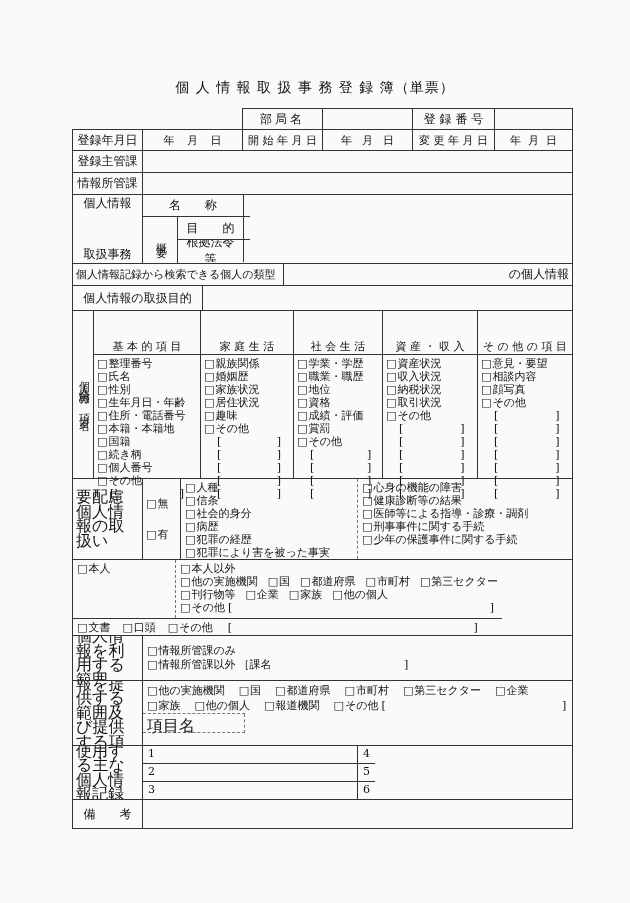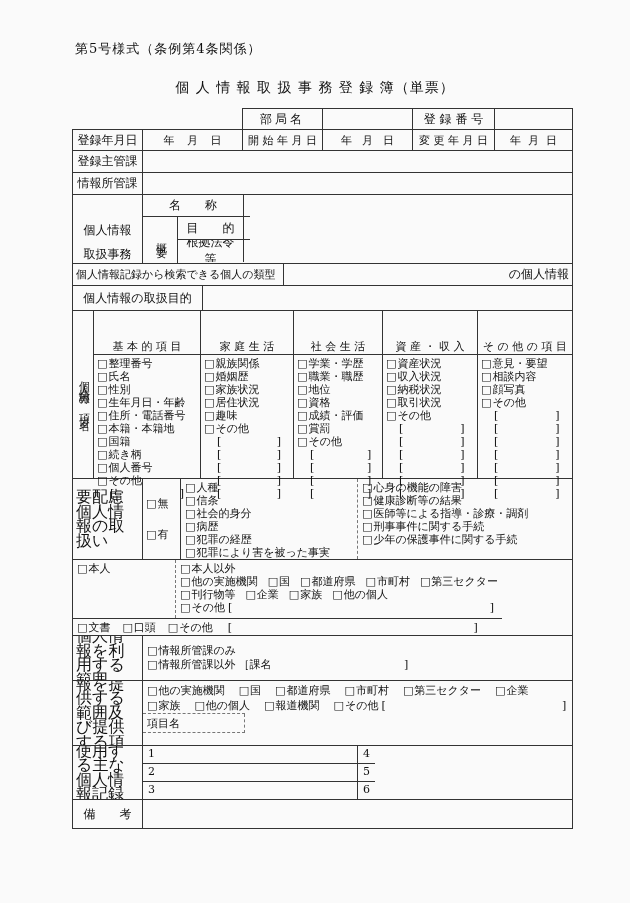--- a/index.html
+++ b/index.html
@@ -40,32 +40,31 @@
 
   .icol { border-right:1px solid #333; display:flex; flex-direction:column; }
   .icol.last { border-right:none; flex:1; }
   .icolhead { height:22px; border-bottom:1px solid #333; display:flex; align-items:center; justify-content:center; font-size:11px; white-space:nowrap;margin-top:28px; }
   .icolbody { padding:2px 0 0 3px; flex:1; }
 
   .dashR { border-right:1px dashed #777 !important; }
   .listpad { padding:2px 4px; align-items:flex-start; flex-direction:column; justify-content:flex-start; display:flex; }
 
   .prov-bottom { border-top:1px dashed #777; flex:1; }
-  .itembox { width:102px; height:19px; border-right:1px dashed #777; border-bottom:1px dashed #777; font-size:11px; padding:2px 4px; }
+  .itembox { width:102px; height:19px; border-right:1px dashed #777; border-bottom:1px dashed #777; font-size:16px; padding:2px 4px; }
 
   .rrow { display:flex; border-bottom:1px solid #333; }
   .rrow.lastr { border-bottom:none; }
   .rcell { flex:1; font-size:11px; padding:1px 5px; }
   .rcell.left { flex:none; width:215px; border-right:1px solid #333; }
 </style>
 </head>
 <body>
 
 <div class="sheet">
-  <div class="form-no">第5号様式（条例第4条関係）</div>
   <div class="title">個 人 情 報 取 扱 事 務 登 録 簿（単票）</div>
 
   <div class="tbl">
 
     <div class="row0">
       <div class="cell lbl ls2" style="width:80px">部局名</div>
       <div class="cell" style="width:90px"></div>
       <div class="cell lbl" style="width:82px">登 録 番 号</div>
       <div class="cell" style="flex:1"></div>
     </div>
@@ -97,21 +96,21 @@
         <div class="cell lbl" style="width:70px">登録主管課</div>
         <div class="cell" style="flex:1"></div>
       </div>
 
       <div class="row" style="height:22px">
         <div class="cell lbl" style="width:70px">情報所管課</div>
         <div class="cell" style="flex:1"></div>
       </div>
 
       <div class="row" style="height:69px">
-        <div class="cell lbl" style="width:70px; flex-direction:column; justify-content:flex-end">
+        <div class="cell lbl" style="width:70px; flex-direction:column; justify-content:space-between">
           <div>個人情報</div>
           <div style="margin-top:7px">取扱事務</div>
         </div>
         <div class="cell col" style="flex:1; border-right:none">
           <div class="frow" style="height:22px; border-bottom:1px solid #333">
             <div class="cell lbl" style="width:101px">名　　称</div>
             <div class="cell" style="flex:1"></div>
           </div>
           <div class="frow" style="height:46px">
             <div class="cell lbl" style="width:35px">

